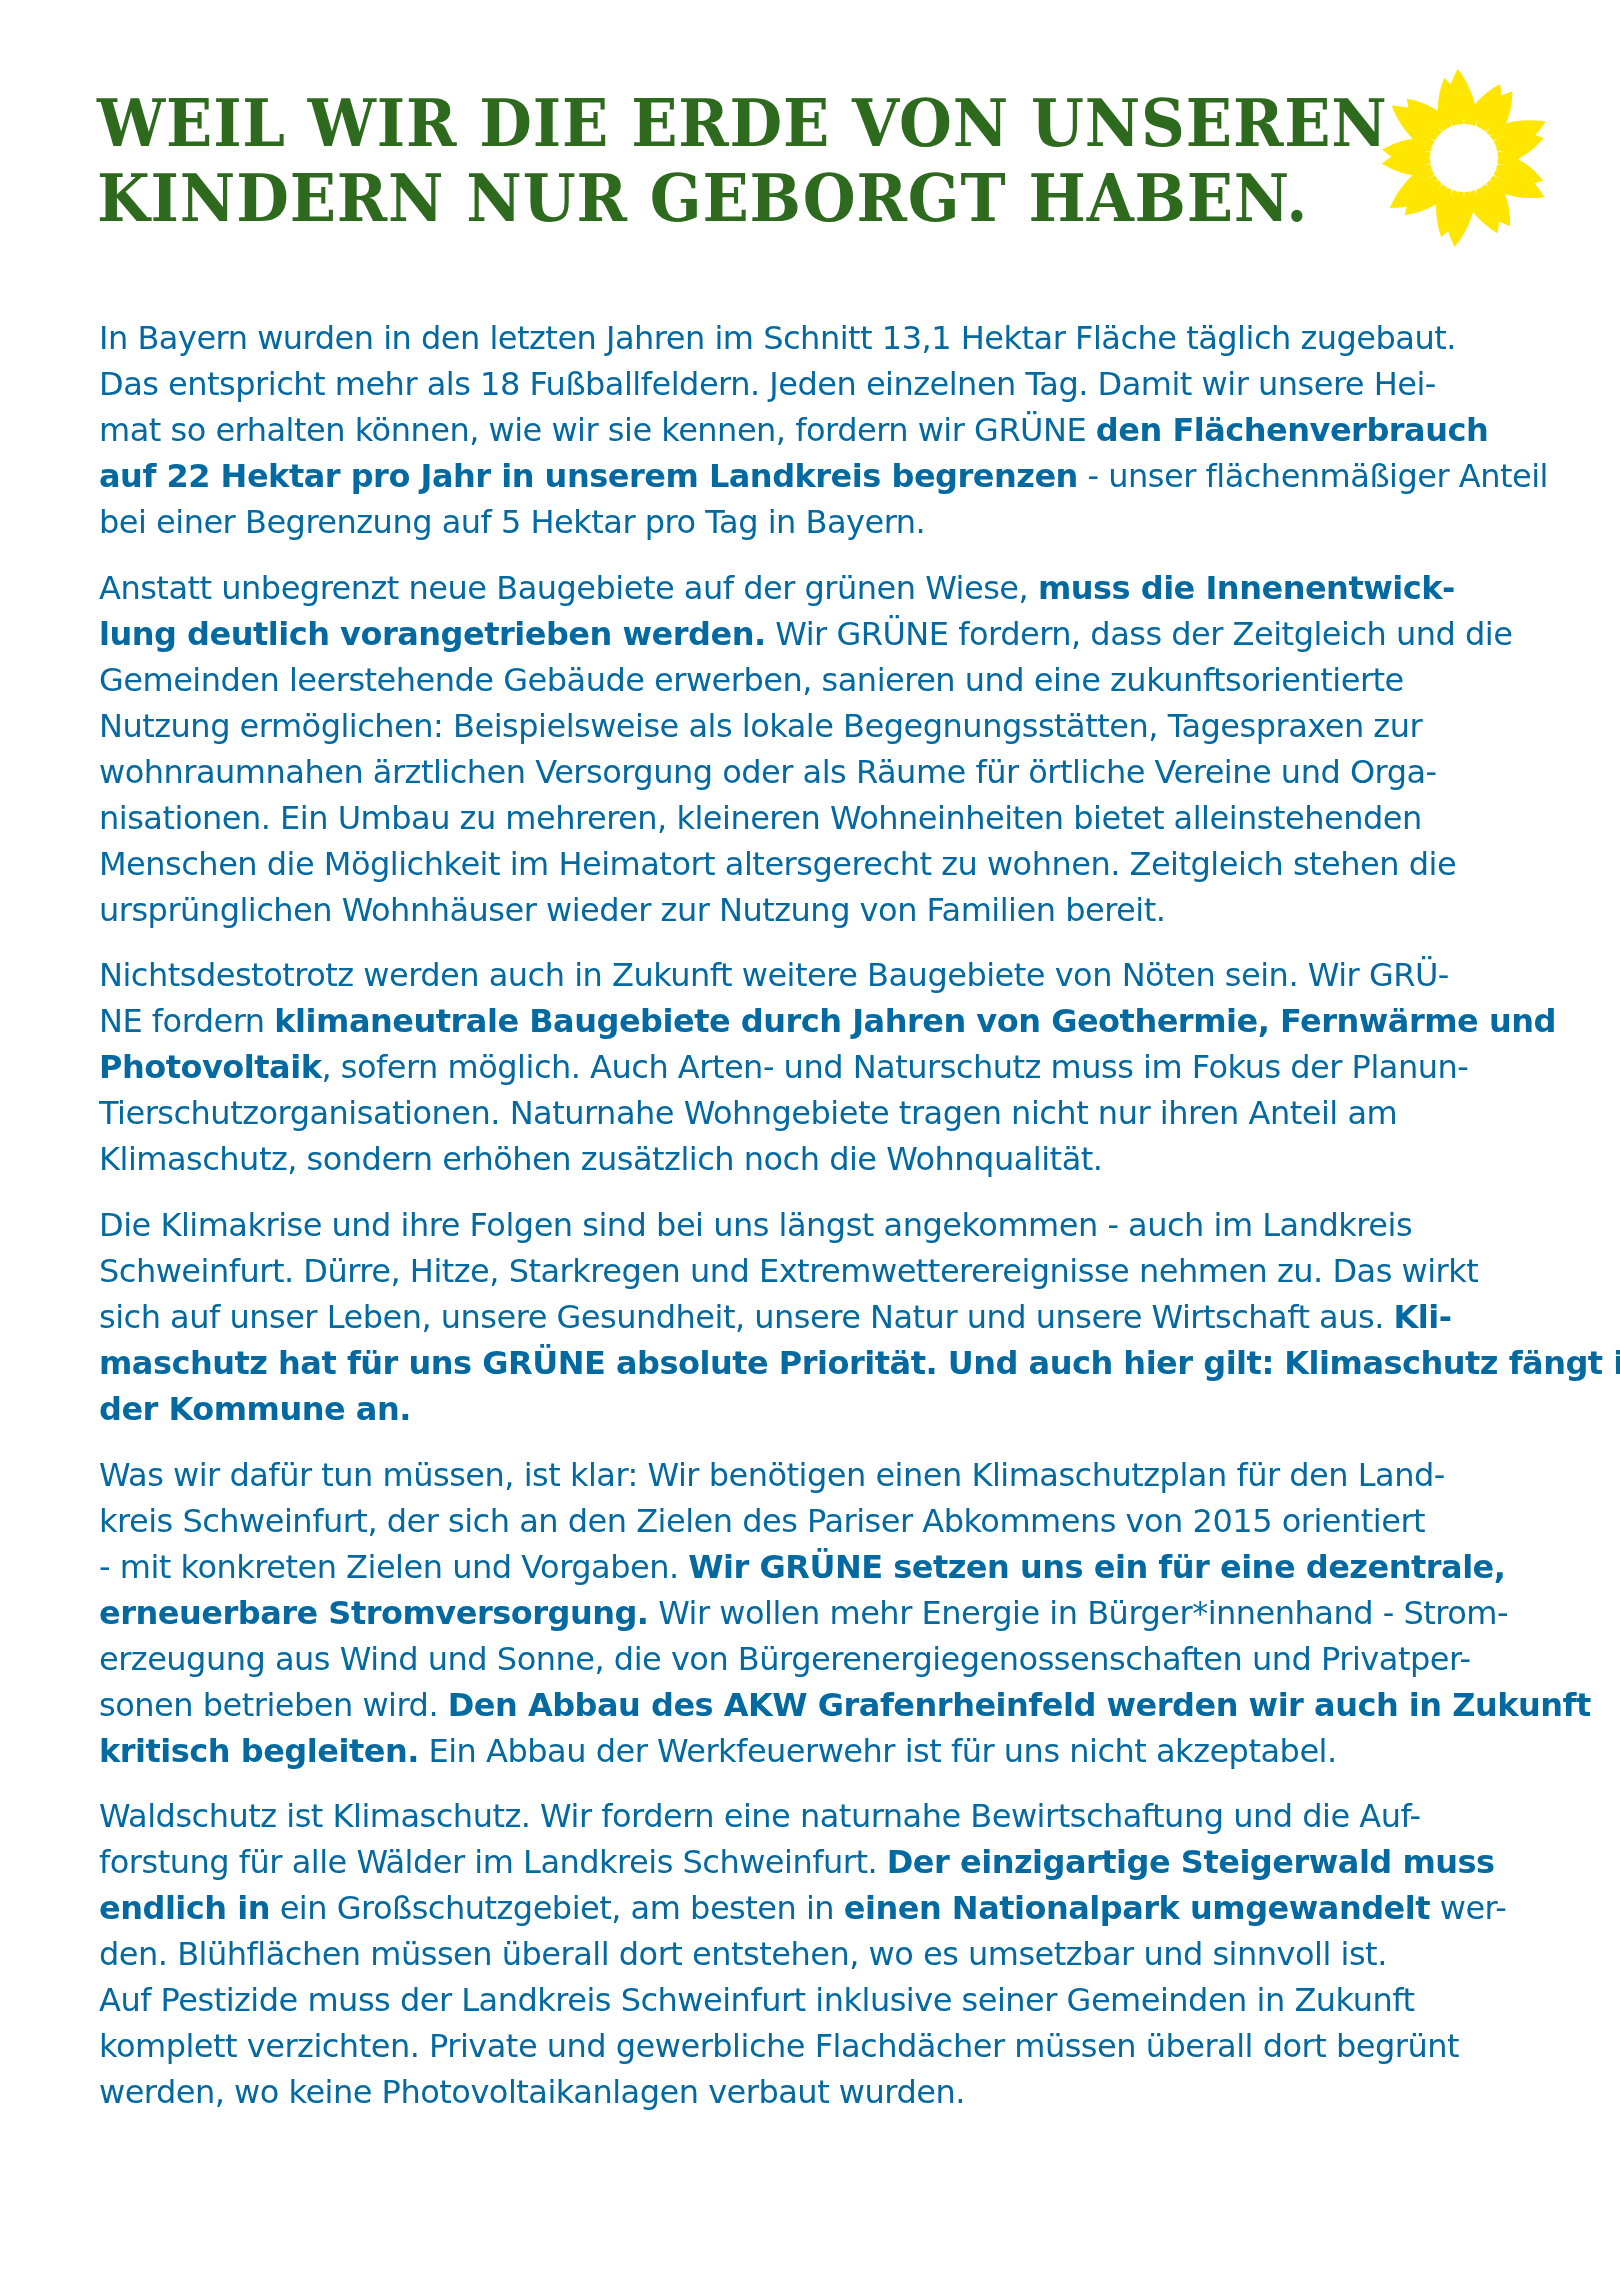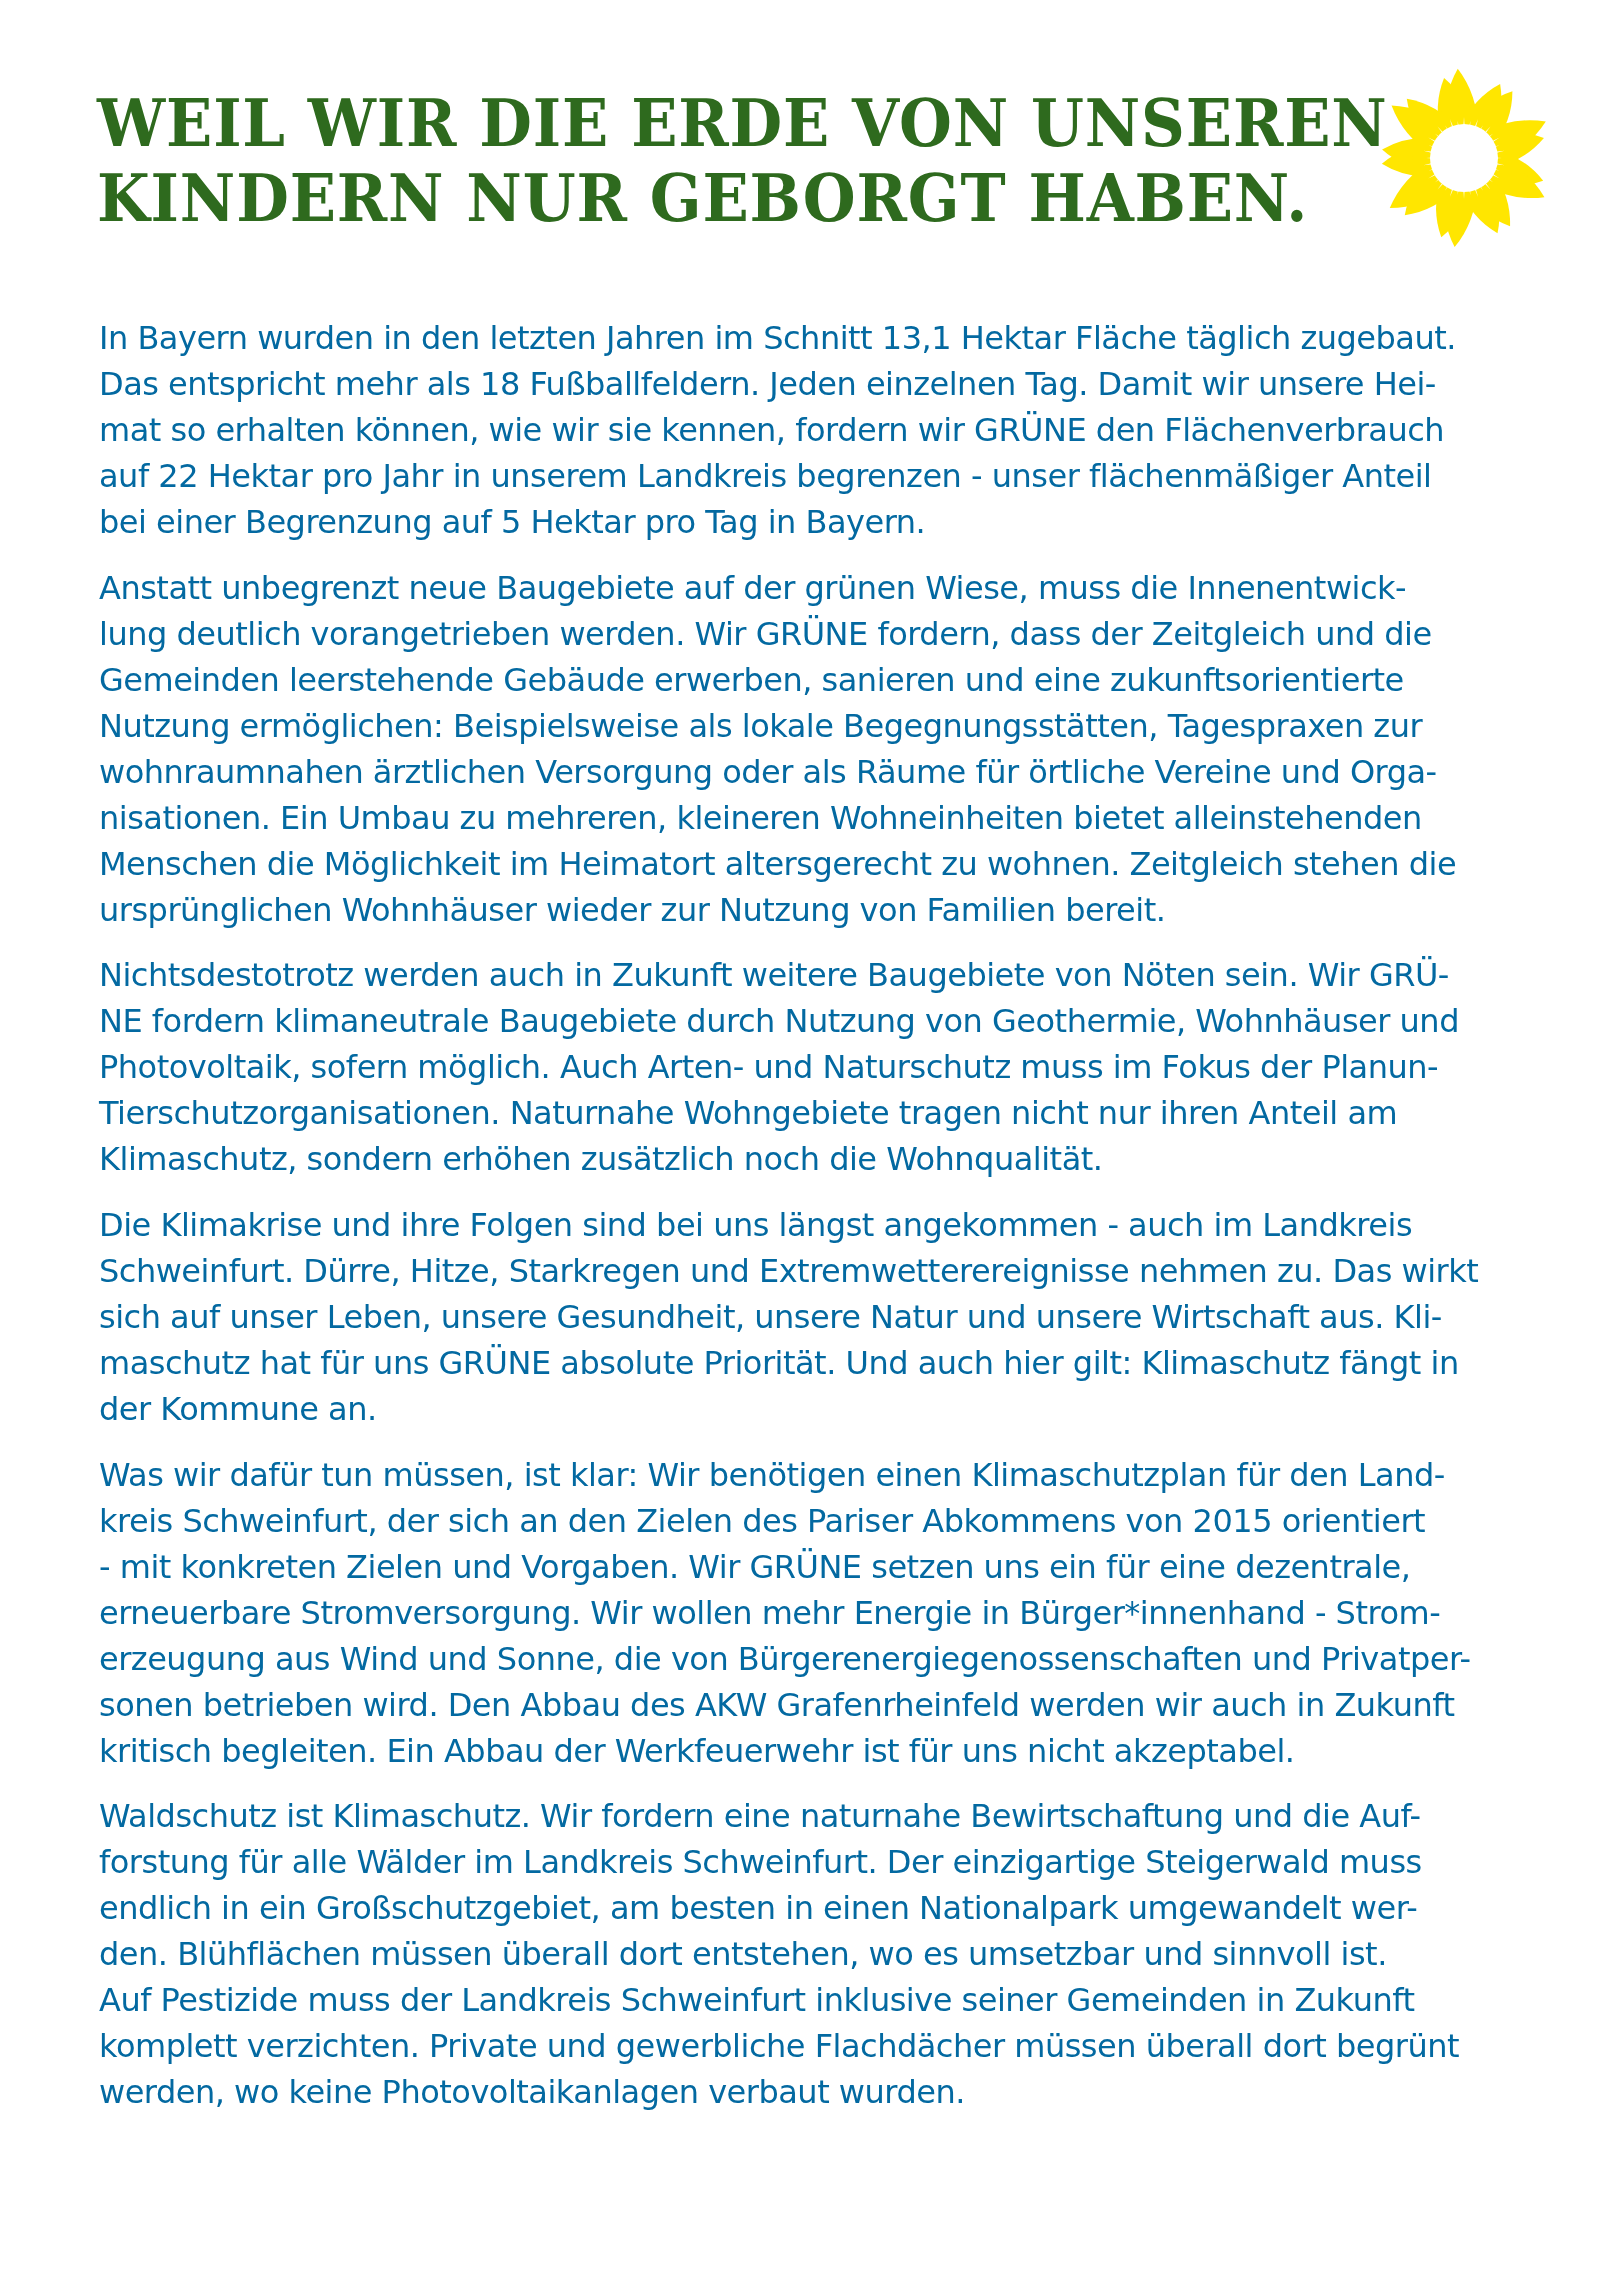--- a/index.html
+++ b/index.html
@@ -11,21 +11,21 @@
     color: #2e6a1e; font-size: 66px; line-height: 75px; letter-spacing: 0.9px;
     margin: 0; transform: scaleX(0.92); transform-origin: left top;
   }
   .sunflower { position: absolute; left: 1370px; top: 64px; width: 188px; height: 188px; }
   .body-text {
     position: absolute; left: 99px; top: 315px; width: 1424px;
     font-family: "DejaVu Sans", sans-serif; font-size: 32px; line-height: 46px;
     color: #0369a1; letter-spacing: -0.5px;
   }
   .body-text p { margin: 0 0 19.7px 0; }
-  .body-text b { font-weight: normal; }
+  .body-text b { font-weight: bold; }
   .line { display: block; white-space: nowrap; }
 </style>
 </head>
 <body>
 
 <div class="page">
   <h1 class="headline">
     <span class="line">WEIL WIR DIE ERDE VON UNSEREN</span>
     <span class="line">KINDERN NUR GEBORGT HABEN.</span>
   </h1>
@@ -104,21 +104,21 @@
         <span class="line"><b>lung deutlich vorangetrieben werden.</b><span> Wir GRÜNE fordern, dass der Zeitgleich und die</span></span>
         <span class="line"><span>Gemeinden leerstehende Gebäude erwerben, sanieren und eine zukunftsorientierte</span></span>
         <span class="line"><span>Nutzung ermöglichen: Beispielsweise als lokale Begegnungsstätten, Tagespraxen zur</span></span>
         <span class="line"><span>wohnraumnahen ärztlichen Versorgung oder als Räume für örtliche Vereine und Orga-</span></span>
         <span class="line"><span>nisationen. Ein Umbau zu mehreren, kleineren Wohneinheiten bietet alleinstehenden</span></span>
         <span class="line"><span>Menschen die Möglichkeit im Heimatort altersgerecht zu wohnen. Zeitgleich stehen die</span></span>
         <span class="line"><span>ursprünglichen Wohnhäuser wieder zur Nutzung von Familien bereit.</span></span>
       </p>
       <p>
         <span class="line"><span>Nichtsdestotrotz werden auch in Zukunft weitere Baugebiete von Nöten sein. Wir GRÜ-</span></span>
-        <span class="line"><span>NE fordern </span><b>klimaneutrale Baugebiete durch Nutzung von Geothermie, Wohnhäuser und</b></span>
+        <span class="line"><span>NE fordern </span><b>klimaneutrale Baugebiete durch Jahren von Geothermie, Fernwärme und</b></span>
         <span class="line"><b>Photovoltaik</b><span>, sofern möglich. Auch Arten- und Naturschutz muss im Fokus der Planun-</span></span>
         <span class="line"><span>Tierschutzorganisationen. Naturnahe Wohngebiete tragen nicht nur ihren Anteil am</span></span>
         <span class="line"><span>Klimaschutz, sondern erhöhen zusätzlich noch die Wohnqualität.</span></span>
       </p>
       <p>
         <span class="line"><span>Die Klimakrise und ihre Folgen sind bei uns längst angekommen - auch im Landkreis</span></span>
         <span class="line"><span>Schweinfurt. Dürre, Hitze, Starkregen und Extremwetterereignisse nehmen zu. Das wirkt</span></span>
         <span class="line"><span>sich auf unser Leben, unsere Gesundheit, unsere Natur und unsere Wirtschaft aus. </span><b>Kli-</b></span>
         <span class="line"><b>maschutz hat für uns GRÜNE absolute Priorität. Und auch hier gilt: Klimaschutz fängt in</b></span>
         <span class="line"><b>der Kommune an.</b></span>

